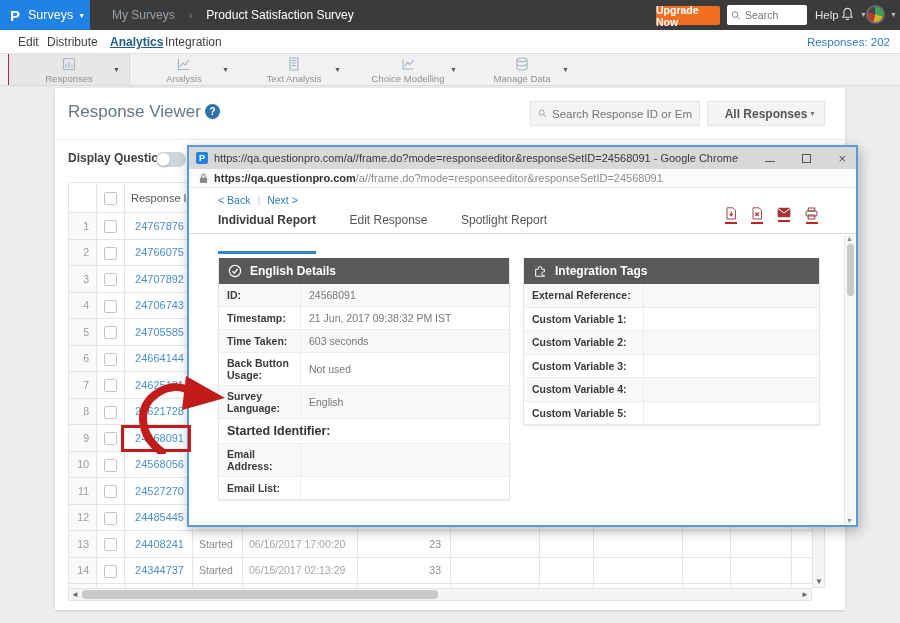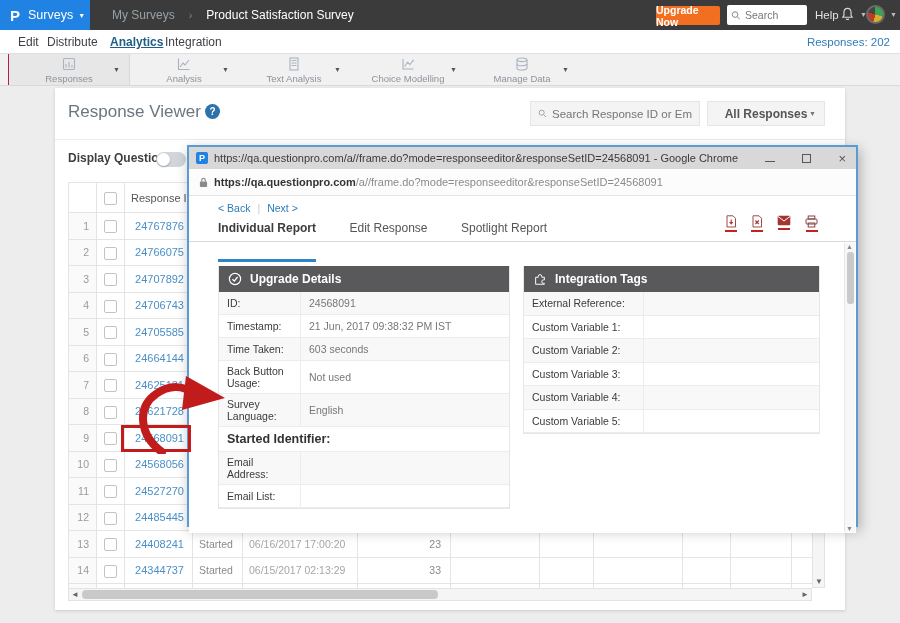--- a/index.html
+++ b/index.html
@@ -80,21 +80,21 @@
 
   
   .popup { position:absolute; left:187px; top:145px; width:671px; height:382px; background:#fff; border:2px solid #5b9bd5; box-shadow:2px 4px 12px rgba(0,0,0,.28); z-index:30; }
   .ptitle { height:22px; background:#d8d8d8; display:flex; align-items:center; padding:0 10px 0 7px; }
   .favicon { width:12px; height:12px; background:#2082e2; border-radius:2px; color:#fff; font-size:9px; font-weight:bold; text-align:center; line-height:12px; flex:none; }
   .ptitle-text { font-size:11px; color:#3a3a3a; margin-left:6px; flex:1; overflow:hidden; white-space:nowrap; text-overflow:ellipsis; }
   .winctl { display:flex; align-items:center; gap:27px; margin-left:10px; }
   .wc-min { width:10px; height:8px; border-bottom:1.5px solid #555; }
   .wc-max { width:9px; height:9px; border:1.2px solid #555; }
   .wc-close { font-size:13px; color:#555; line-height:9px; }
-  .purl { height:27px; background:#fcfcfc; border-bottom:1px solid #e3e3e3; display:flex; align-items:center; padding:0 10px; }
+  .purl { height:19px; background:#fcfcfc; border-bottom:1px solid #e3e3e3; display:flex; align-items:center; padding:0 10px; }
   .url-origin { font-size:11px; color:#333; font-weight:bold; margin-left:6px; }
   .url-path { font-size:11px; color:#8a8a8a; }
   .pcontent { position:relative; height:337px; background:#fff; }
   .backnext { position:absolute; left:29px; top:6px; font-size:10.5px; }
   .backnext a { color:#2e7cb8; text-decoration:none; }
   .backnext .bn-sep { color:#c9c9c9; margin:0 7px; }
   .ptabs { position:absolute; left:29px; top:22px; }
   .ptab { display:inline-block; margin-right:29px; font-size:12px; color:#555; padding-bottom:24px; }
   .ptab.active { color:#3c3c3c; font-weight:bold; border-bottom:3px solid #2e86c8; }
   .tab-divider { position:absolute; left:0; top:45px; width:100%; height:1px; background:#d9d9d9; }
@@ -108,21 +108,21 @@
   .pscroll .arr-d { position:absolute; bottom:0; left:1px; font-size:7px; color:#888; }
   .pscroll .thumb { position:absolute; top:9px; left:2px; width:7px; height:52px; background:#c9c9c9; border-radius:3px; }
 
   
   .panel { position:absolute; top:70px; border:1px solid #e6e6e6; border-top:0; background:#fff; }
   .panel-rd { left:29px; width:292px; }
   .panel-it { left:334px; width:297px; }
   .phead { height:26px; background:#59595b; color:#fff; font-size:12px; font-weight:bold; display:flex; align-items:center; gap:8px; padding:0 9px; }
   .drow { display:flex; min-height:23px; border-bottom:1px solid #ececec; align-items:center; }
   .drow:nth-child(even) { background:#f8f8f8; }
-  .drow .lbl { flex:none; font-size:10.5px; font-weight:normal; color:#3a3a3a; padding:4px 6px 4px 8px; border-right:1px solid #ececec; align-self:stretch; display:flex; align-items:center; }
+  .drow .lbl { flex:none; font-size:10.5px; font-weight:bold; color:#3a3a3a; padding:4px 6px 4px 8px; border-right:1px solid #ececec; align-self:stretch; display:flex; align-items:center; }
   .panel-rd .drow .lbl { width:82px; }
   .panel-it .drow .lbl { width:120px; }
   .panel-it .drow { min-height:23.5px; }
   .drow .val { font-size:10.5px; color:#777; padding:4px 8px; }
   .section-row { min-height:25px; display:flex; align-items:center; font-size:12.5px; font-weight:bold; color:#333; padding:4px 8px; border-bottom:1px solid #ececec; background:#fff; }
 
   
   .red-box { position:absolute; left:121px; top:425px; width:70px; height:27px; border:3px solid #c11b1b; z-index:40; }
   .red-arrow { position:absolute; left:128px; top:362px; width:112px; height:92px; z-index:41; }
 </style>
@@ -566,21 +566,21 @@
       </span>
     </div>
     <div class="tab-divider"></div>
 
     <div class="panel panel-rd">
       <div class="phead">
         <svg width="14" height="14" viewBox="0 0 14 14">
             <circle cx="7" cy="7" r="5.6" fill="none" stroke="#fff" stroke-width="1.2"></circle>
             <polyline points="4.4,7.2 6.3,9 9.6,5" fill="none" stroke="#fff" stroke-width="1.2"></polyline>
           </svg>
-        <span>Upgrade Details</span>
+        <span>English Details</span>
       </div>
       <div class="drow">
           <span class="lbl">ID:</span>
           <span class="val">24568091</span>
         </div>
       <div class="drow">
           <span class="lbl">Timestamp:</span>
           <span class="val">21 Jun, 2017 09:38:32 PM IST</span>
         </div>
       <div class="drow">

